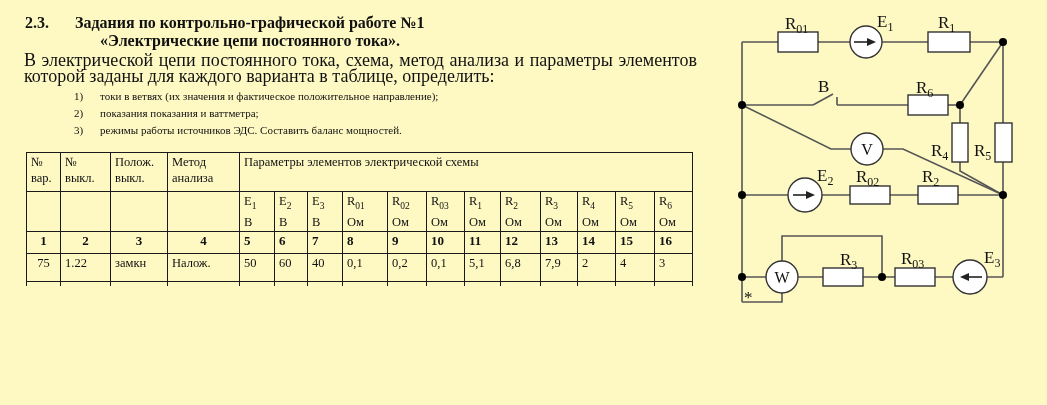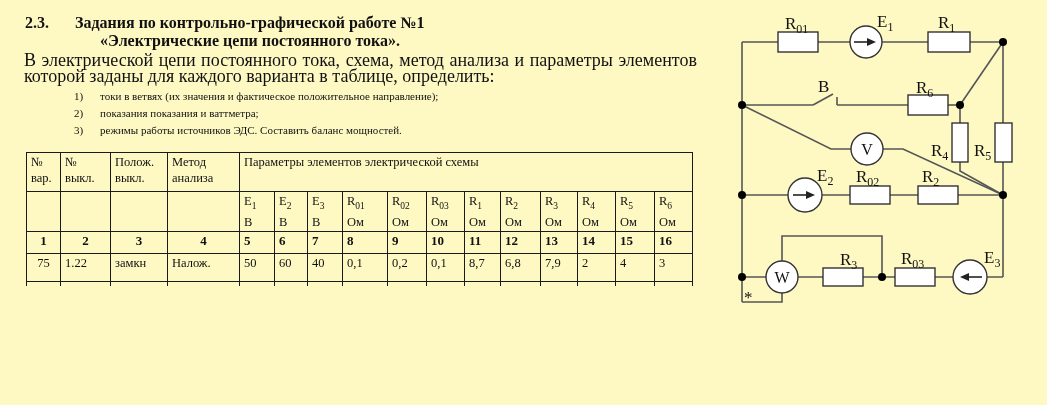--- a/index.html
+++ b/index.html
@@ -129,21 +129,21 @@
             <td class="ctr">75</td>
             <td>1.22</td>
             <td>замкн</td>
             <td>Налож.</td>
             <td>50</td>
             <td>60</td>
             <td>40</td>
             <td>0,1</td>
             <td>0,2</td>
             <td>0,1</td>
-            <td>8,7</td>
+            <td>5,1</td>
             <td>6,8</td>
             <td>7,9</td>
             <td>2</td>
             <td>4</td>
             <td>3</td>
           </tr>
         <tr id="stub-row">
             <td class="stub"></td>
             <td class="stub"></td>
             <td class="stub"></td>

